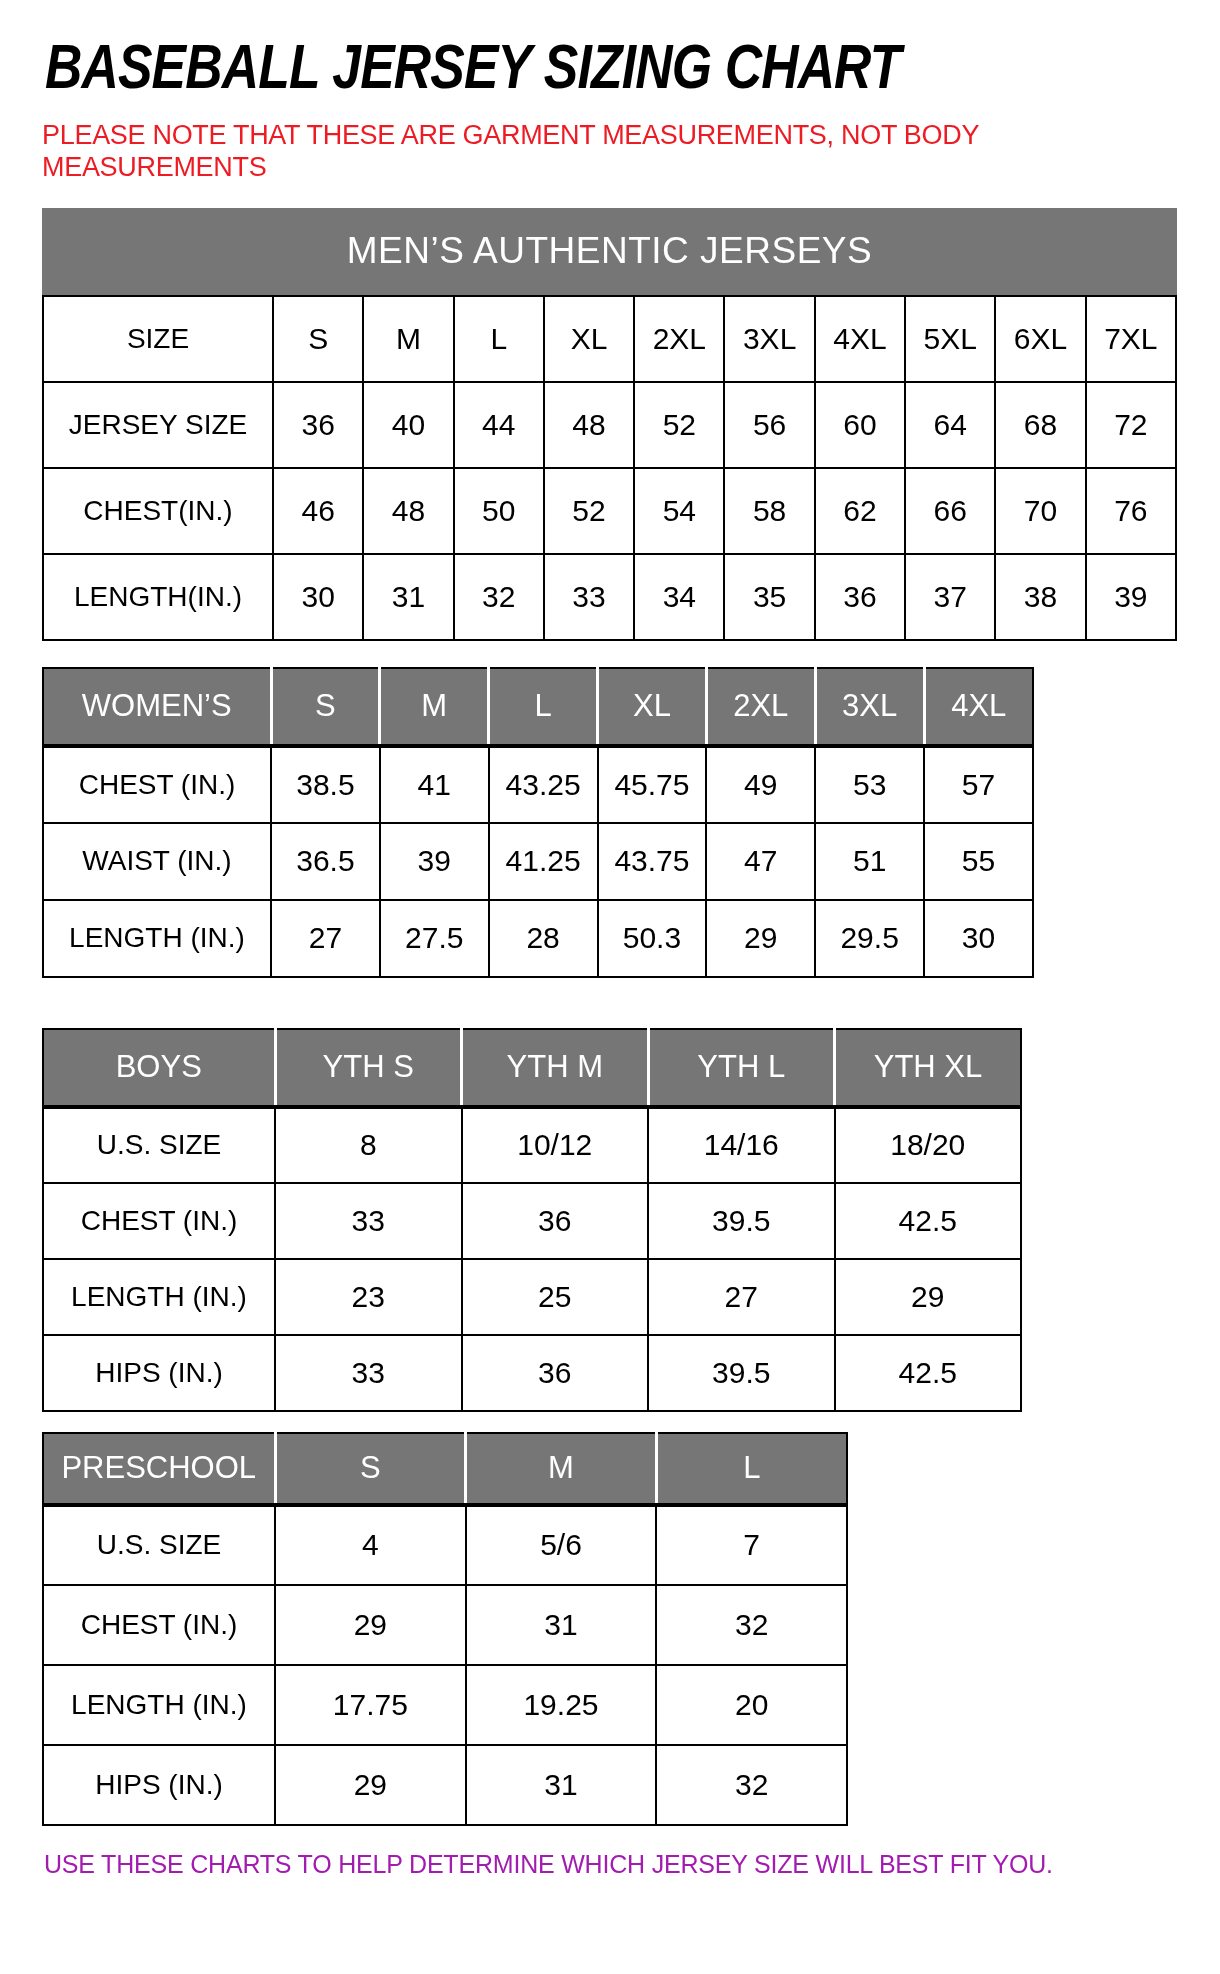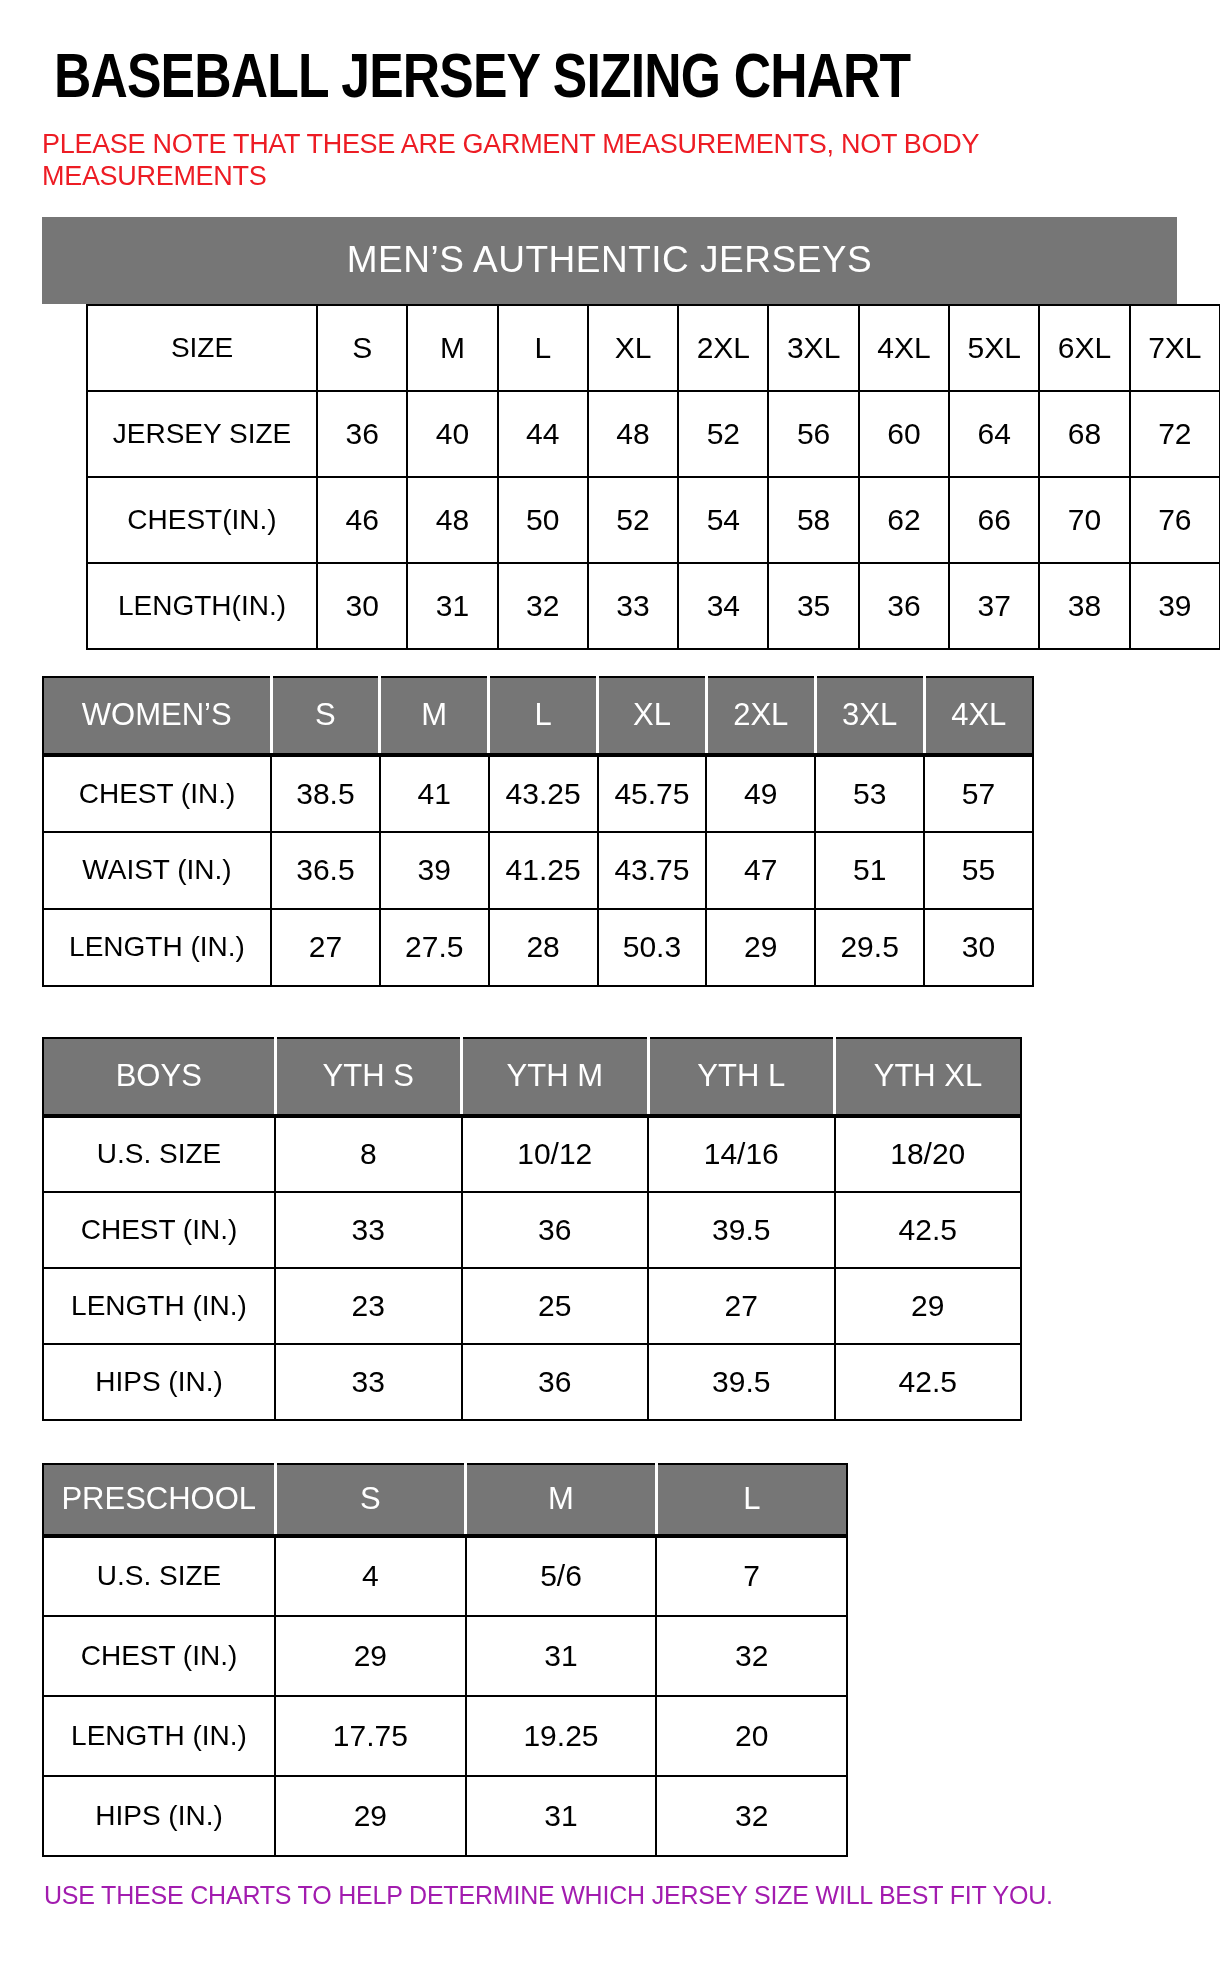--- a/index.html
+++ b/index.html
@@ -4,40 +4,40 @@
 <style>
   * { box-sizing: border-box; }
   html,body { margin:0; padding:0; background:#fff; }
   body {
     width:1220px; min-height:1974px;
     font-family:"Liberation Sans", sans-serif;
     color:#000;
   }
   .page { padding:30px 0 20px 42px; }
 
-  .title { margin:12px; height:70px; }
+  .title { margin:3px; height:70px;font-style:italic; }
   .title-inner {
     display:inline-block;
     font-size:63px; font-weight:bold; line-height:1.05;
     letter-spacing:-1px; white-space:nowrap;
     transform:scaleX(0.82); transform-origin:left center;
   }
 
   .note {
     margin:16px 0 0 0;
     color:#ed1c24;
     font-size:27px; line-height:1.2; letter-spacing:-0.3px;
     max-width:1060px;
   }
 
   .tbl-block { position:relative; }
   .mens-block  { margin-top:24px; }
   .womens-block{ margin-top:26px; }
   .boys-block  { margin-top:50px; }
-  .pre-block   { margin-top:42px;border-radius:20px; }
+  .pre-block   { margin-top:20px;border-radius:20px; }
 
   .band {
     width:1135px; height:87px;
     background:#767676; color:#fff;
     display:flex; align-items:center; justify-content:center;
     font-size:37px; letter-spacing:0.5px;
   }
 
   table.size-table {
     border-collapse:collapse; table-layout:fixed;
@@ -53,21 +53,21 @@
 
   .size-table tr.gray-row th {
     background:#767676; color:#fff;
     border:none;
     border-right:3px solid #fff;
     border-bottom:4px solid #000;
     font-size:31px;
   }
   .size-table tr.gray-row th:last-child { border-right:none; }
 
-  .t-mens { width:1135px;margin-left:44px; }
+  .t-mens { width:1135px; }
   .t-mens col.label-col { width:230px; }
   .t-mens td { height:86px; }
 
   .t-womens { width:992px; }
   .t-womens col.label-col { width:228px; }
   .t-womens tr.gray-row th { height:78px; }
   .t-womens td { height:77px; }
 
   .t-boys { width:980px; }
   .t-boys col.label-col { width:232px; }

